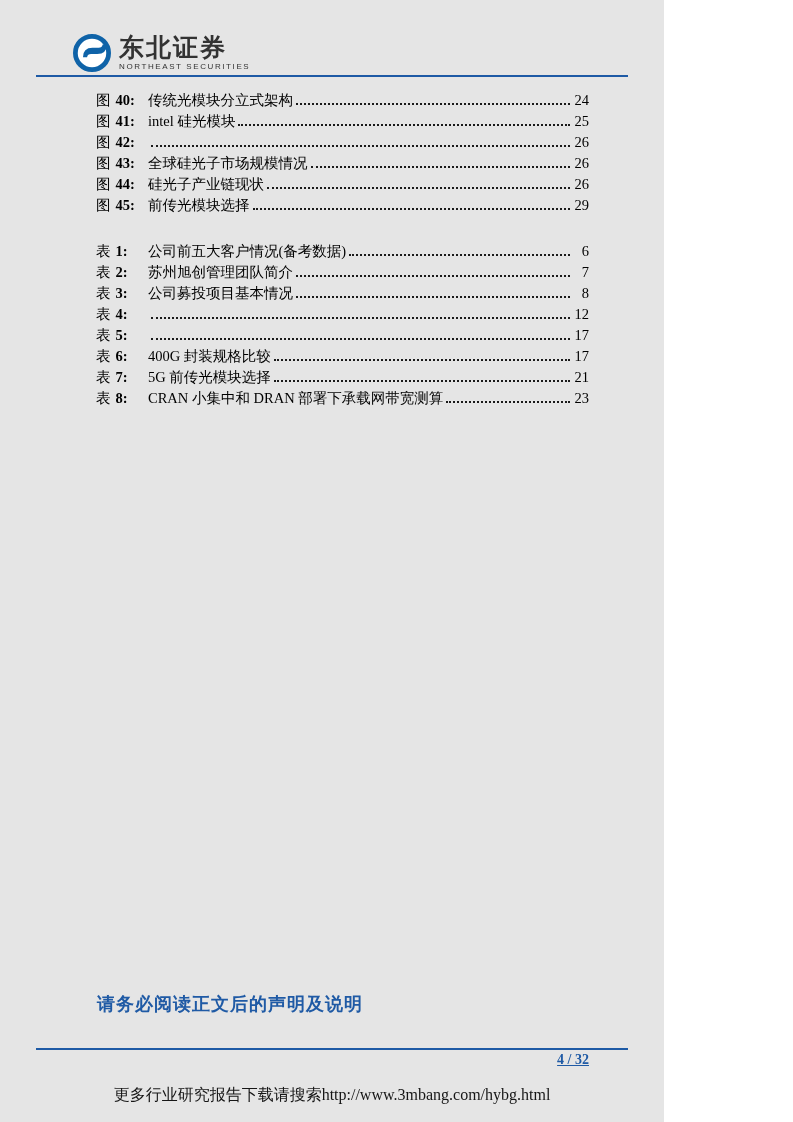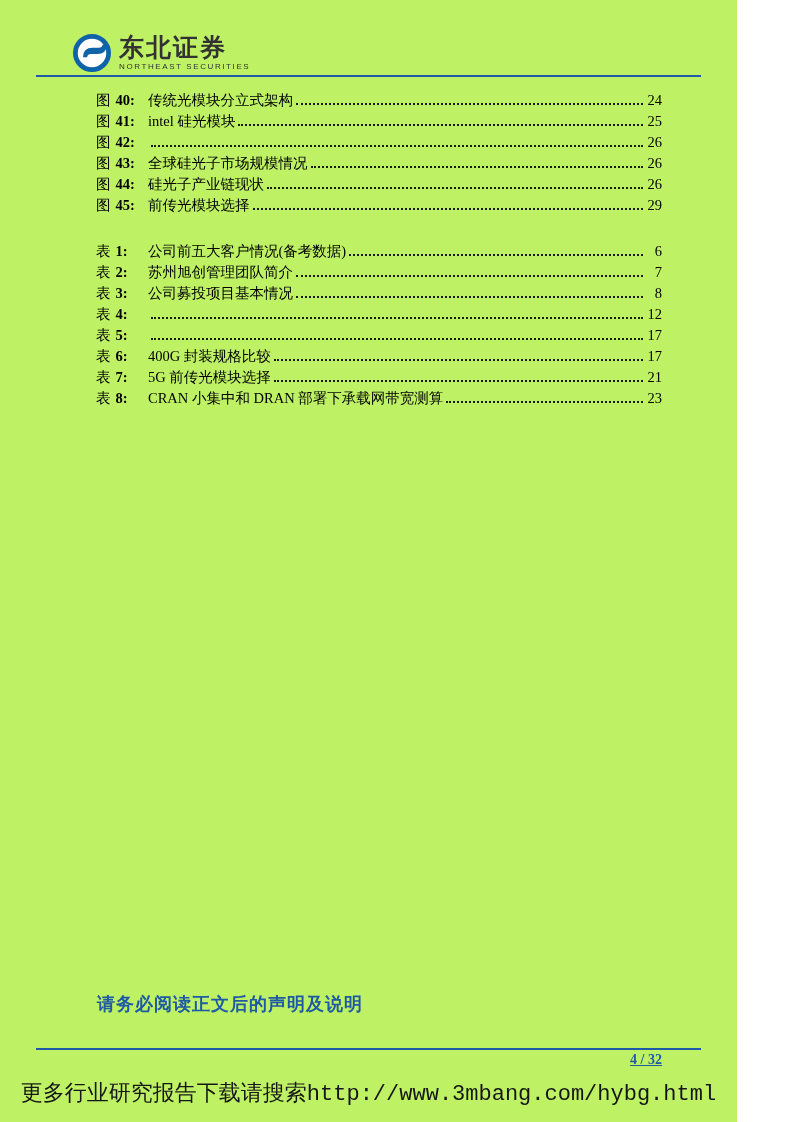--- a/index.html
+++ b/index.html
@@ -1,19 +1,19 @@
 <!DOCTYPE html>
 <html><head>
 <meta charset="utf-8">
 <style>
   html,body{margin:0;padding:0;background:#ffffff;}
   #page{
     position:relative;
-    width:737px;height:1122px;
-    background:#bef264;
+    width:664px;height:1122px;
+    background:#e5e5e5;
     font-family:"Liberation Serif","DejaVu Serif",serif;
     color:#000;
     overflow:hidden;
   }
   
   #logo{position:absolute;left:73px;top:34px;display:flex;align-items:flex-start;}
   #logo svg{display:block;}
   #logo-text{margin-left:8px;}
   .logo-cn{
     font-family:"Liberation Sans","DejaVu Sans",sans-serif;
@@ -48,22 +48,22 @@
     font-size:18px;font-weight:700;color:#1f5aa5;letter-spacing:1px;
   }
   #footer-page{
     position:absolute;right:75px;top:1052px;
     font-size:14px;font-weight:700;color:#1f5aa5;text-decoration:underline;
   }
   
   #watermark{
     position:absolute;left:0;right:0;top:1082px;height:30px;
     text-align:center;
-    font-family:Liberation Mono, monospace;
-    font-size:22px;color:#161616;line-height:26px;
+    font-family:Liberation Serif, serif;
+    font-size:16px;color:#161616;line-height:26px;
   }
 </style>
 </head>
 <body>
 
 <div id="page">
 
   <div id="logo">
     <svg width="38" height="38" viewBox="0 0 40 40">
       <circle cx="20" cy="20" r="19" fill="#0f63a8"></circle>

